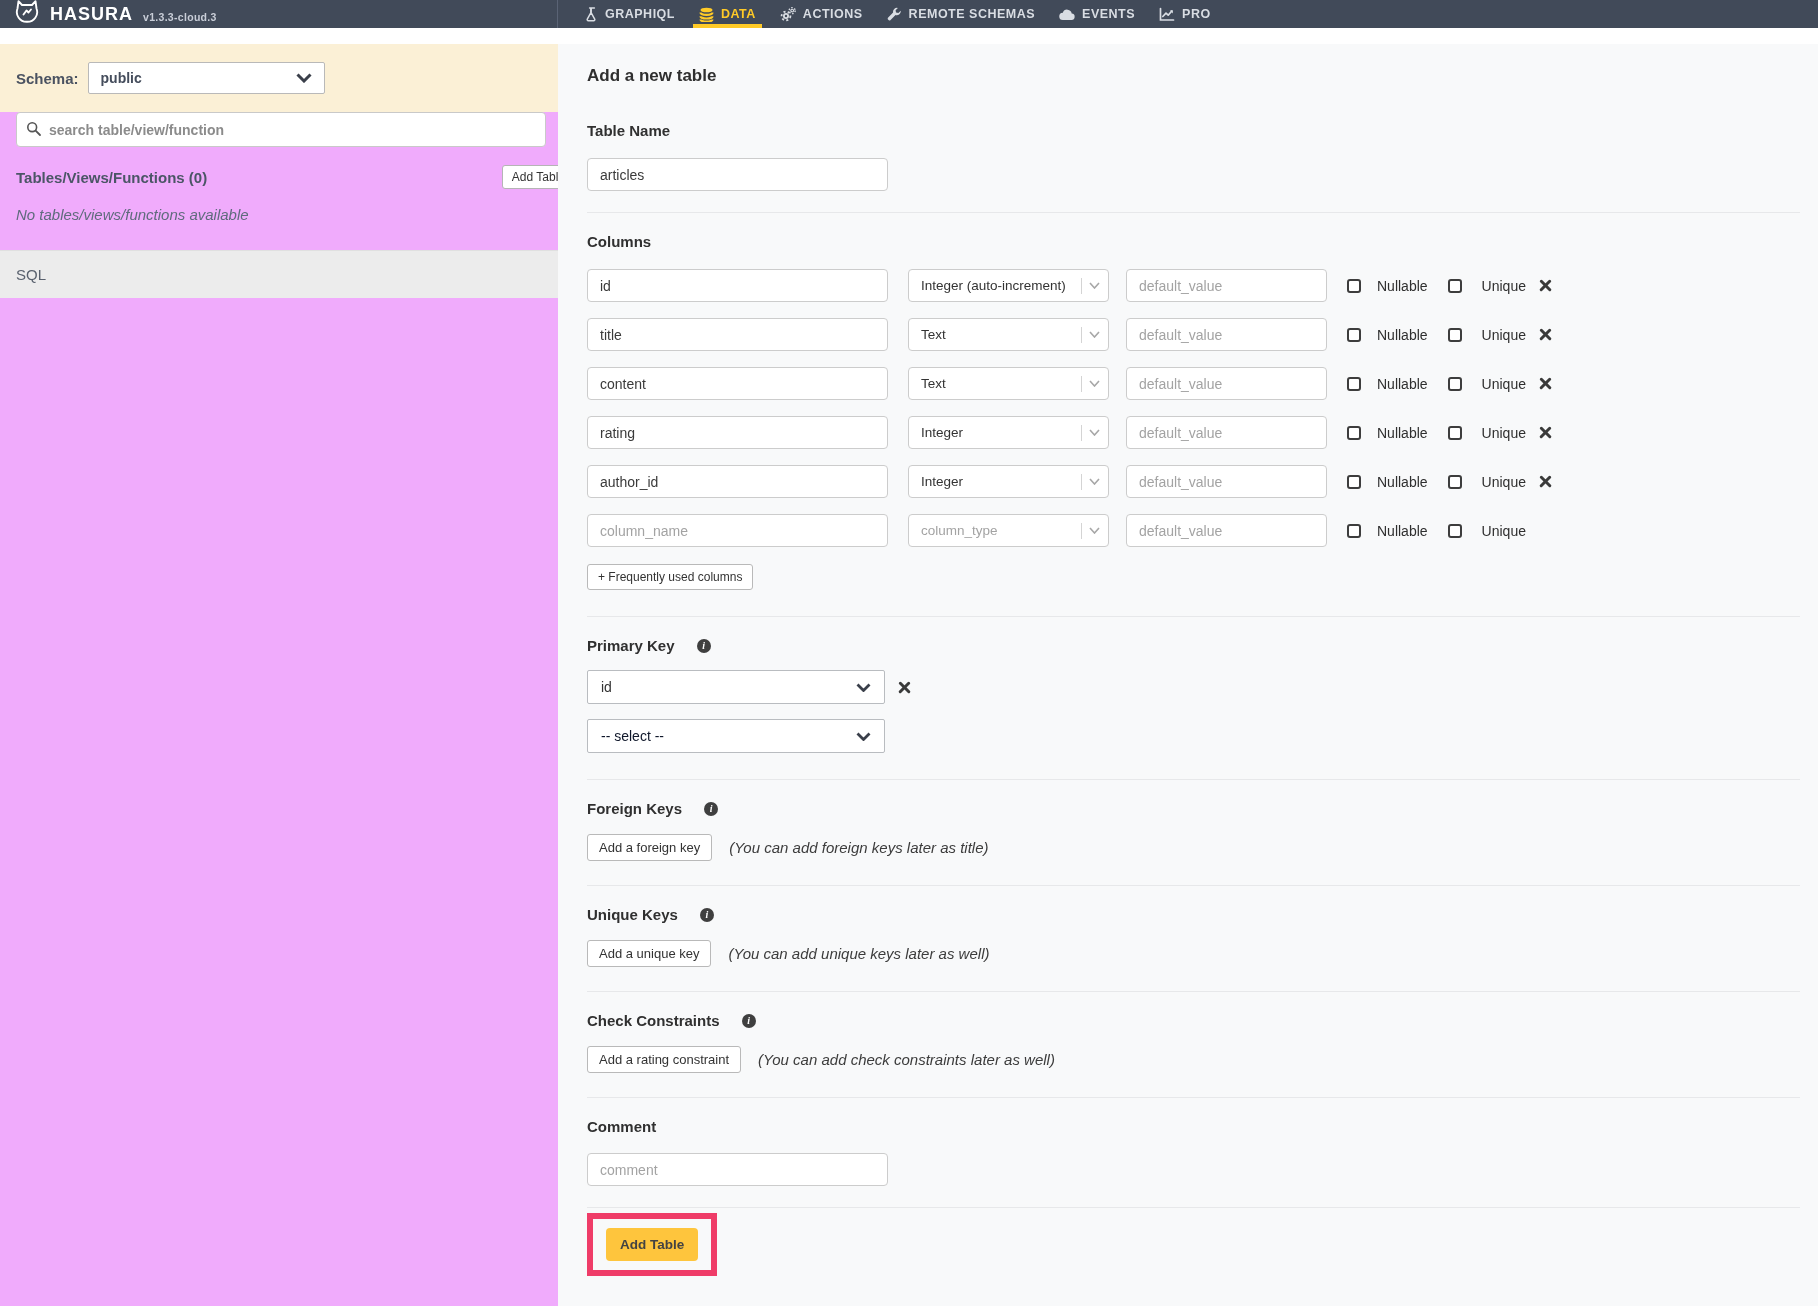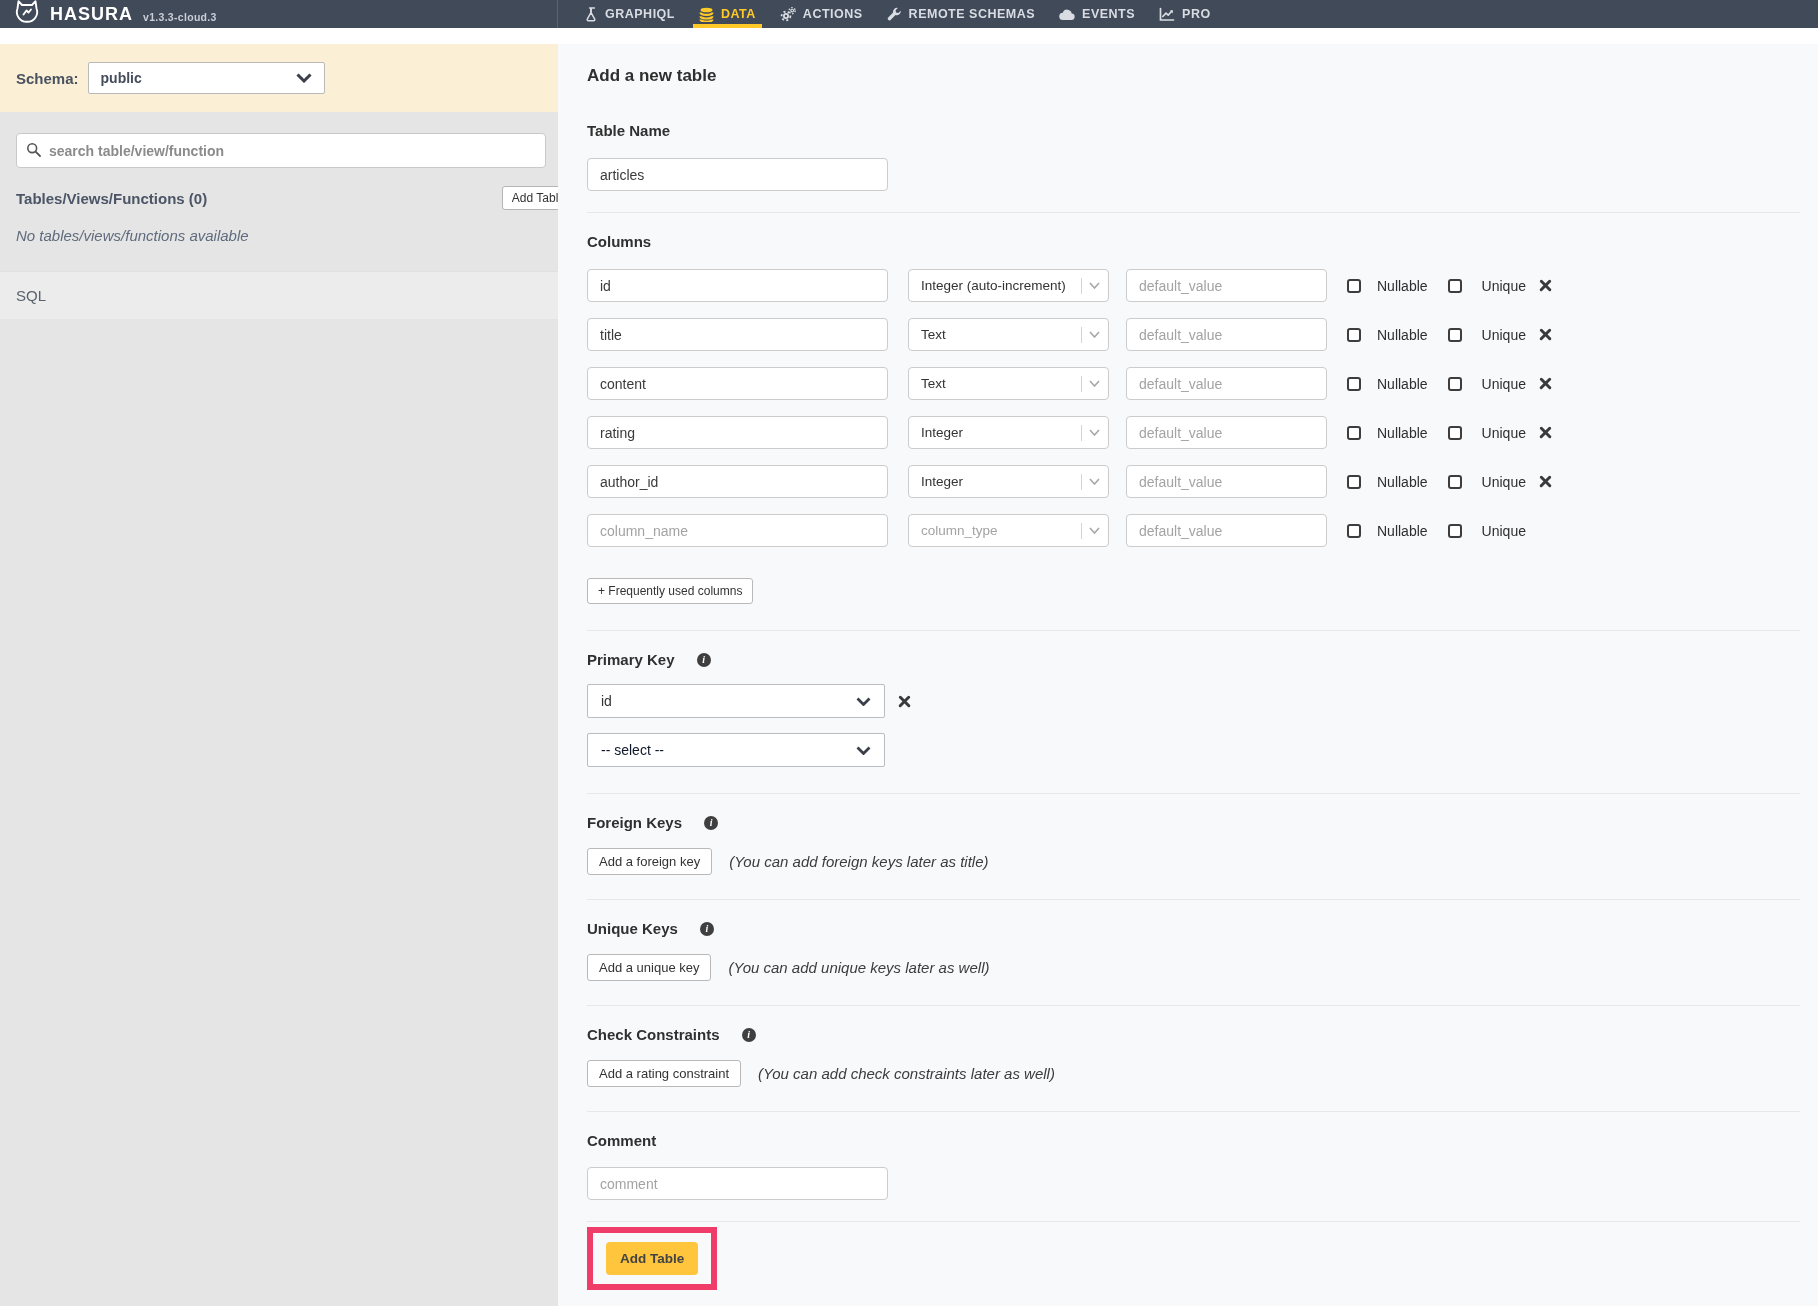--- a/index.html
+++ b/index.html
@@ -16,31 +16,31 @@
   .brand-ver { color:#c9ced8; font-size:10.5px; font-weight:bold; margin-left:10px; margin-top:5px; letter-spacing:.3px; }
   .nav-items { display:flex; align-items:stretch; margin-left:14px; }
   .nav-item { position:relative; display:flex; align-items:center; padding:0 12px; cursor:pointer; }
   .nav-item .nav-label { color:#d9dde3; font-size:12.5px; font-weight:bold; letter-spacing:.5px; margin-left:7px; }
   .nav-item svg { display:block; }
   .nav-item.active .nav-label { color:var(--yellow,#ffca27); }
   .nav-item.active::after { content:""; position:absolute; left:6px; right:6px; bottom:0; height:4px;
                             background:var(--yellow,#ffca27); }
 
   
-  .sidebar { position:absolute; left:0; top:44px; width:634px; bottom:0; background:#e5e5e5;
+  .sidebar { position:absolute; left:0; top:44px; width:634px; bottom:0; background:#f0abfc;
              border-right:1px solid #dcdde0; }
   .schema-band { height:68px; background:var(--cream,#fbf0d6); display:flex; align-items:center; padding:0 16px; }
   .schema-label { font-size:15px; font-weight:bold; color:#4a5261; }
   .schema-select { width:237px; height:32px; background:#fff; border:1px solid #b9b9b9; border-radius:2px;
                    margin-left:9px; display:flex; align-items:center; padding:0 12px; cursor:pointer; }
   .schema-select .sel-text { font-size:14px; font-weight:bold; color:#454d5c; }
   .schema-select svg, .pk-select svg { margin-left:auto; }
 
   .side-pad { padding:0 14px 0 16px; }
-  .search-wrap { position:relative; margin-top:21px; }
+  .search-wrap { position:relative; }
   .search-input { width:530px; height:35px; border:1px solid #c9c9c9; border-radius:4px; background:#fff;
                   padding:0 10px 0 32px; font-size:14px; font-weight:bold; color:#555;
                   font-family:"Liberation Sans",sans-serif; outline:none; }
   .search-input::placeholder { color:#8b8b8b; font-weight:bold; }
   .search-icon { position:absolute; left:10px; top:9px; }
 
   .tables-row { display:flex; align-items:center; margin-top:18px; }
   .tables-heading { font-size:15px; font-weight:bold; color:#4b5566; }
   .btn-small { margin-left:auto; margin-right:44px; background:#fff; border:1px solid #b5b5b5; border-radius:3px;
                font-size:12px; color:#333; padding:4px 9px; cursor:pointer; font-family:"Liberation Sans",sans-serif; }
@@ -97,21 +97,21 @@
   .inline-row { display:flex; align-items:center; }
 
   .highlight-box { display:inline-block; border:6px solid var(--highlight,#ef3c68);
                    padding:9px 13px; margin-top:5px; background:transparent; }
   .btn-primary { background:var(--btn-yellow,#fec53d); border:none; border-radius:4px; color:#434343;
                  font-size:13.5px; font-weight:bold; padding:9px 14px; cursor:pointer;
                  font-family:"Liberation Sans",sans-serif; }
 
   .mt36{margin-top:36px}.mt26{margin-top:26px}.mt24{margin-top:24px}.mt21{margin-top:21px}
   .mt20{margin-top:20px}.mt19{margin-top:19px}.mt18{margin-top:18px}.mt17{margin-top:17px}
-  .mt16{margin-top:16px}.mt15{margin-top:15px}.mt3{margin-top:15px}
+  .mt16{margin-top:16px}.mt15{margin-top:15px}.mt3{margin-top:1px}
 </style>
 </head>
 <body>
 
 <div id="page">
 
   <div class="navbar">
     <div class="brand">
       <span>
         <svg width="26" height="26" viewBox="0 0 26 26" fill="none">

